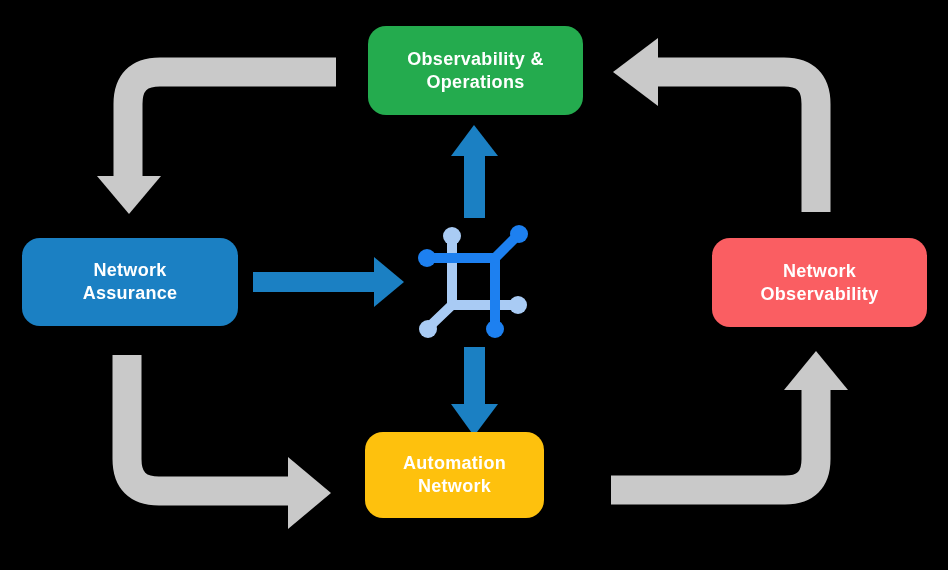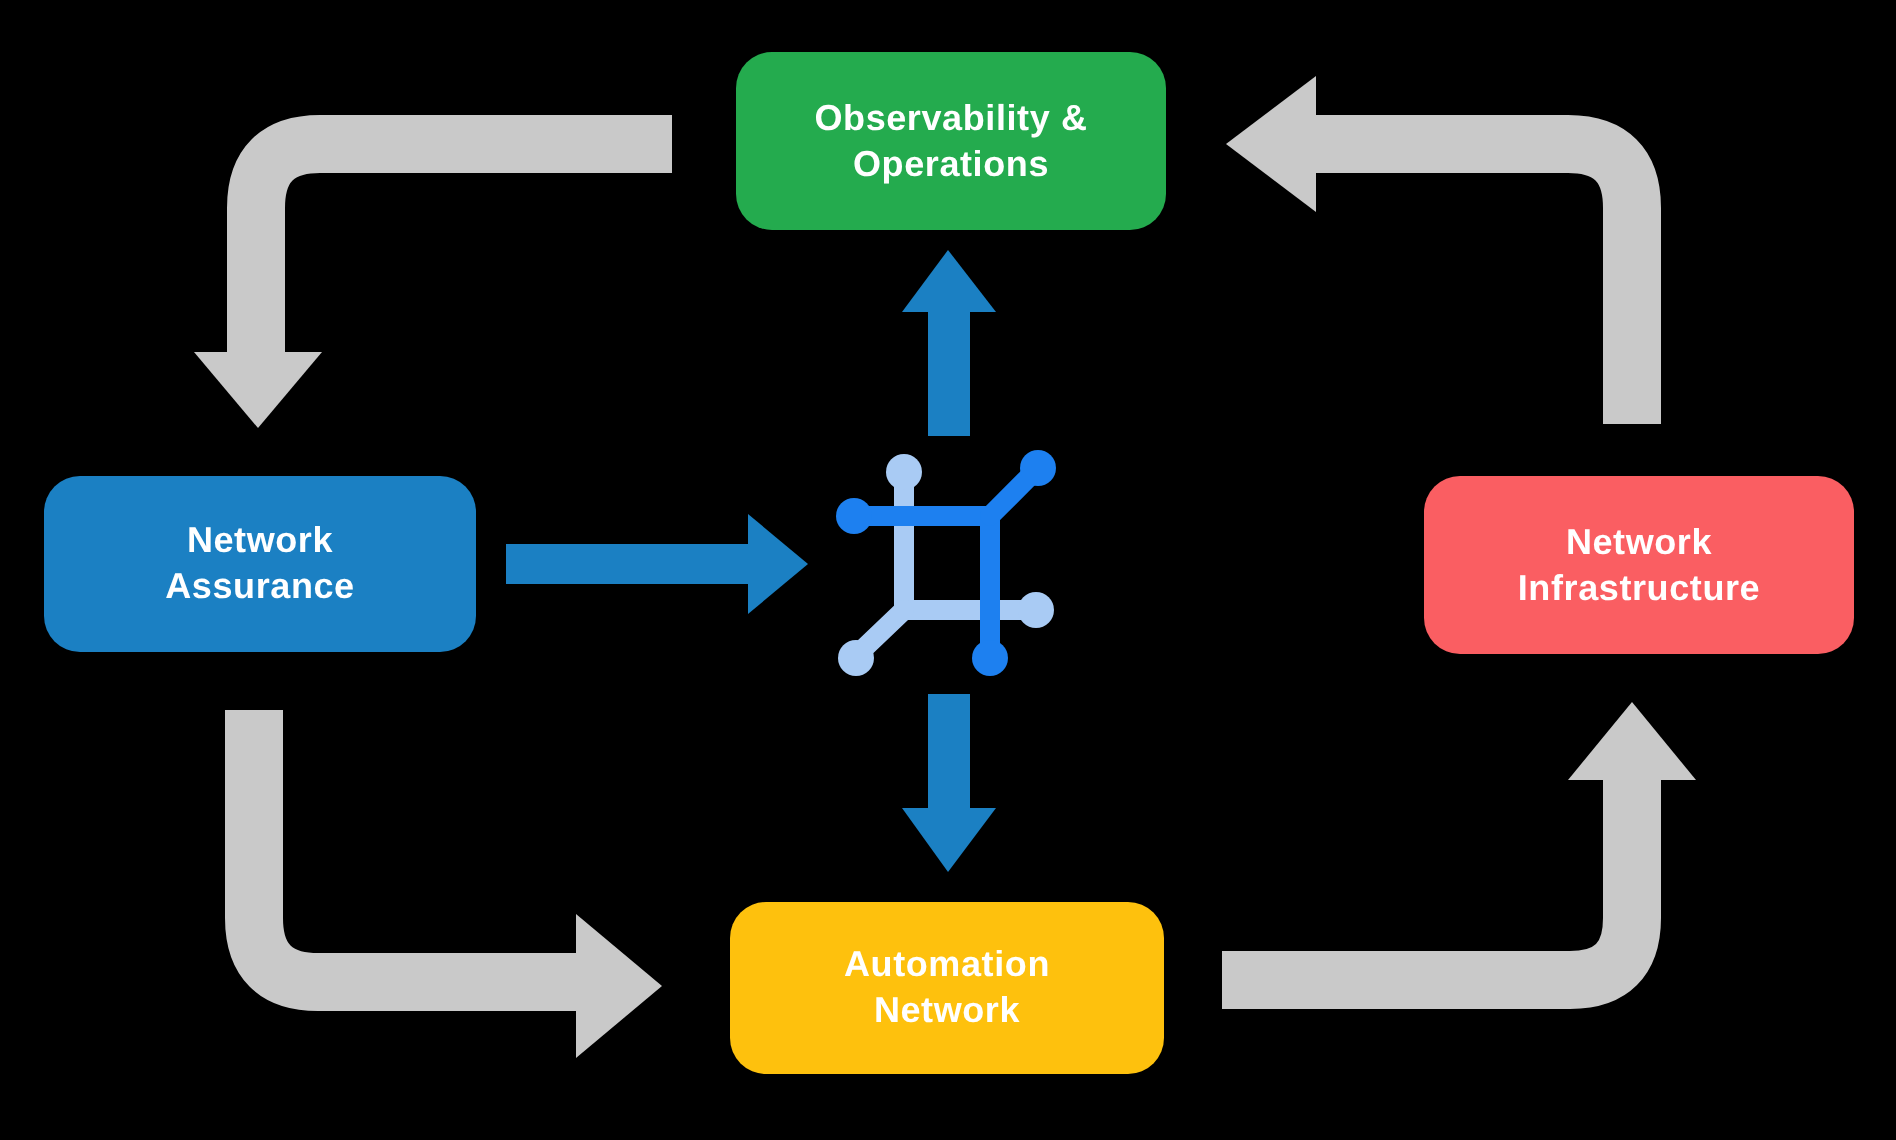--- a/index.html
+++ b/index.html
@@ -34,21 +34,21 @@
     color: #ffffff;
     font-size: 18px;
     font-weight: 700;
     letter-spacing: 0.3px;
     line-height: 23px;
   }
   .node span { display: block; }
   .node-observability { left: 368px; top: 26px;  width: 215px; height: 89px; }
   .node-operations    { left: 22px;  top: 238px; width: 216px; height: 88px; }
   .node-infrastructure{ left: 712px; top: 238px; width: 215px; height: 89px; }
-  .node-automation    { left: 365px; top: 451px; width: 217px; height: 86px; }
+  .node-automation    { left: 365px; top: 432px; width: 179px; height: 86px; }
 </style>
 </head>
 <body>
 
 <div class="canvas">
 
   <svg class="layer" viewBox="0 0 948 570" xmlns="http://www.w3.org/2000/svg">
 
     <g>
       <path d="M336,72 L160,72 Q128,72 128,104 L128,178" fill="none" stroke-width="29" stroke="#c9c9c9"></path>
@@ -108,21 +108,21 @@
     <span>Operations</span>
   </div>
 
   <div class="node node-operations" style="background-color: rgb(27, 128, 195);">
     <span>Network</span>
     <span>Assurance</span>
   </div>
 
   <div class="node node-infrastructure" style="background-color: rgb(250, 94, 98);">
     <span>Network</span>
-    <span>Infrastructure</span>
+    <span>Observability</span>
   </div>
 
   <div class="node node-automation" style="background-color: rgb(254, 193, 13);">
     <span>Automation</span>
     <span>Network</span>
   </div>
 
 </div>
 
 </body></html>

